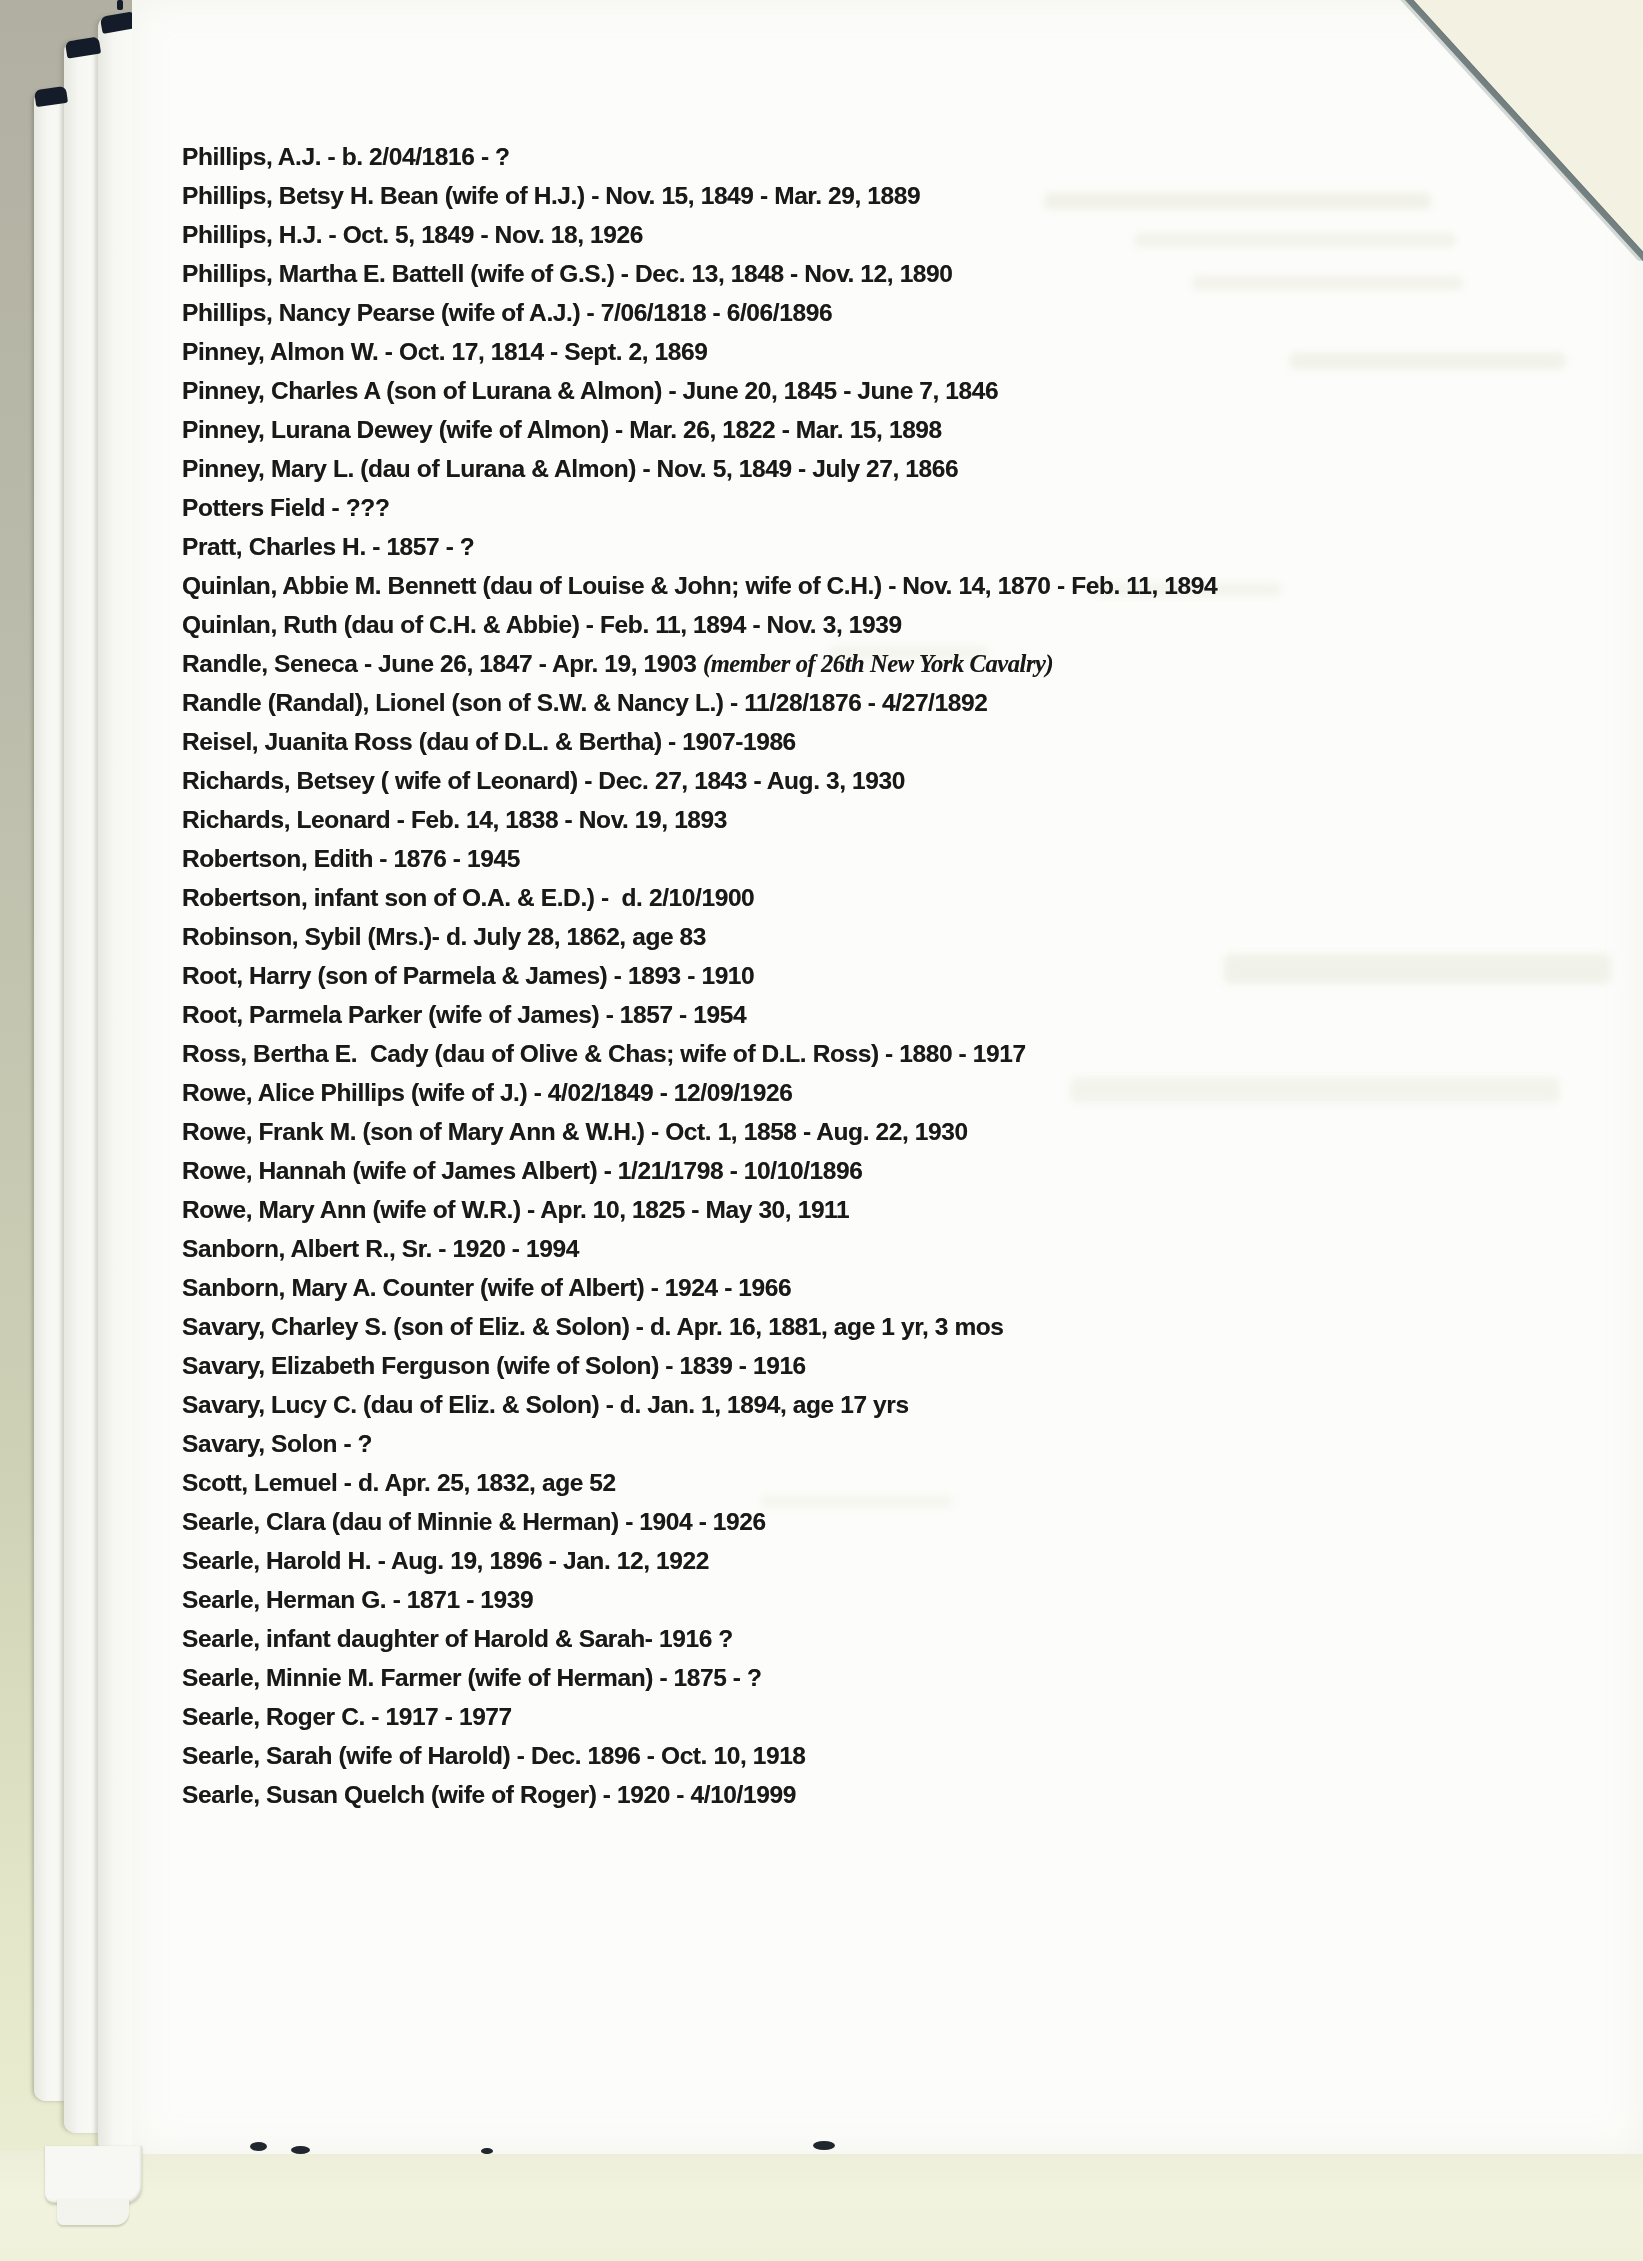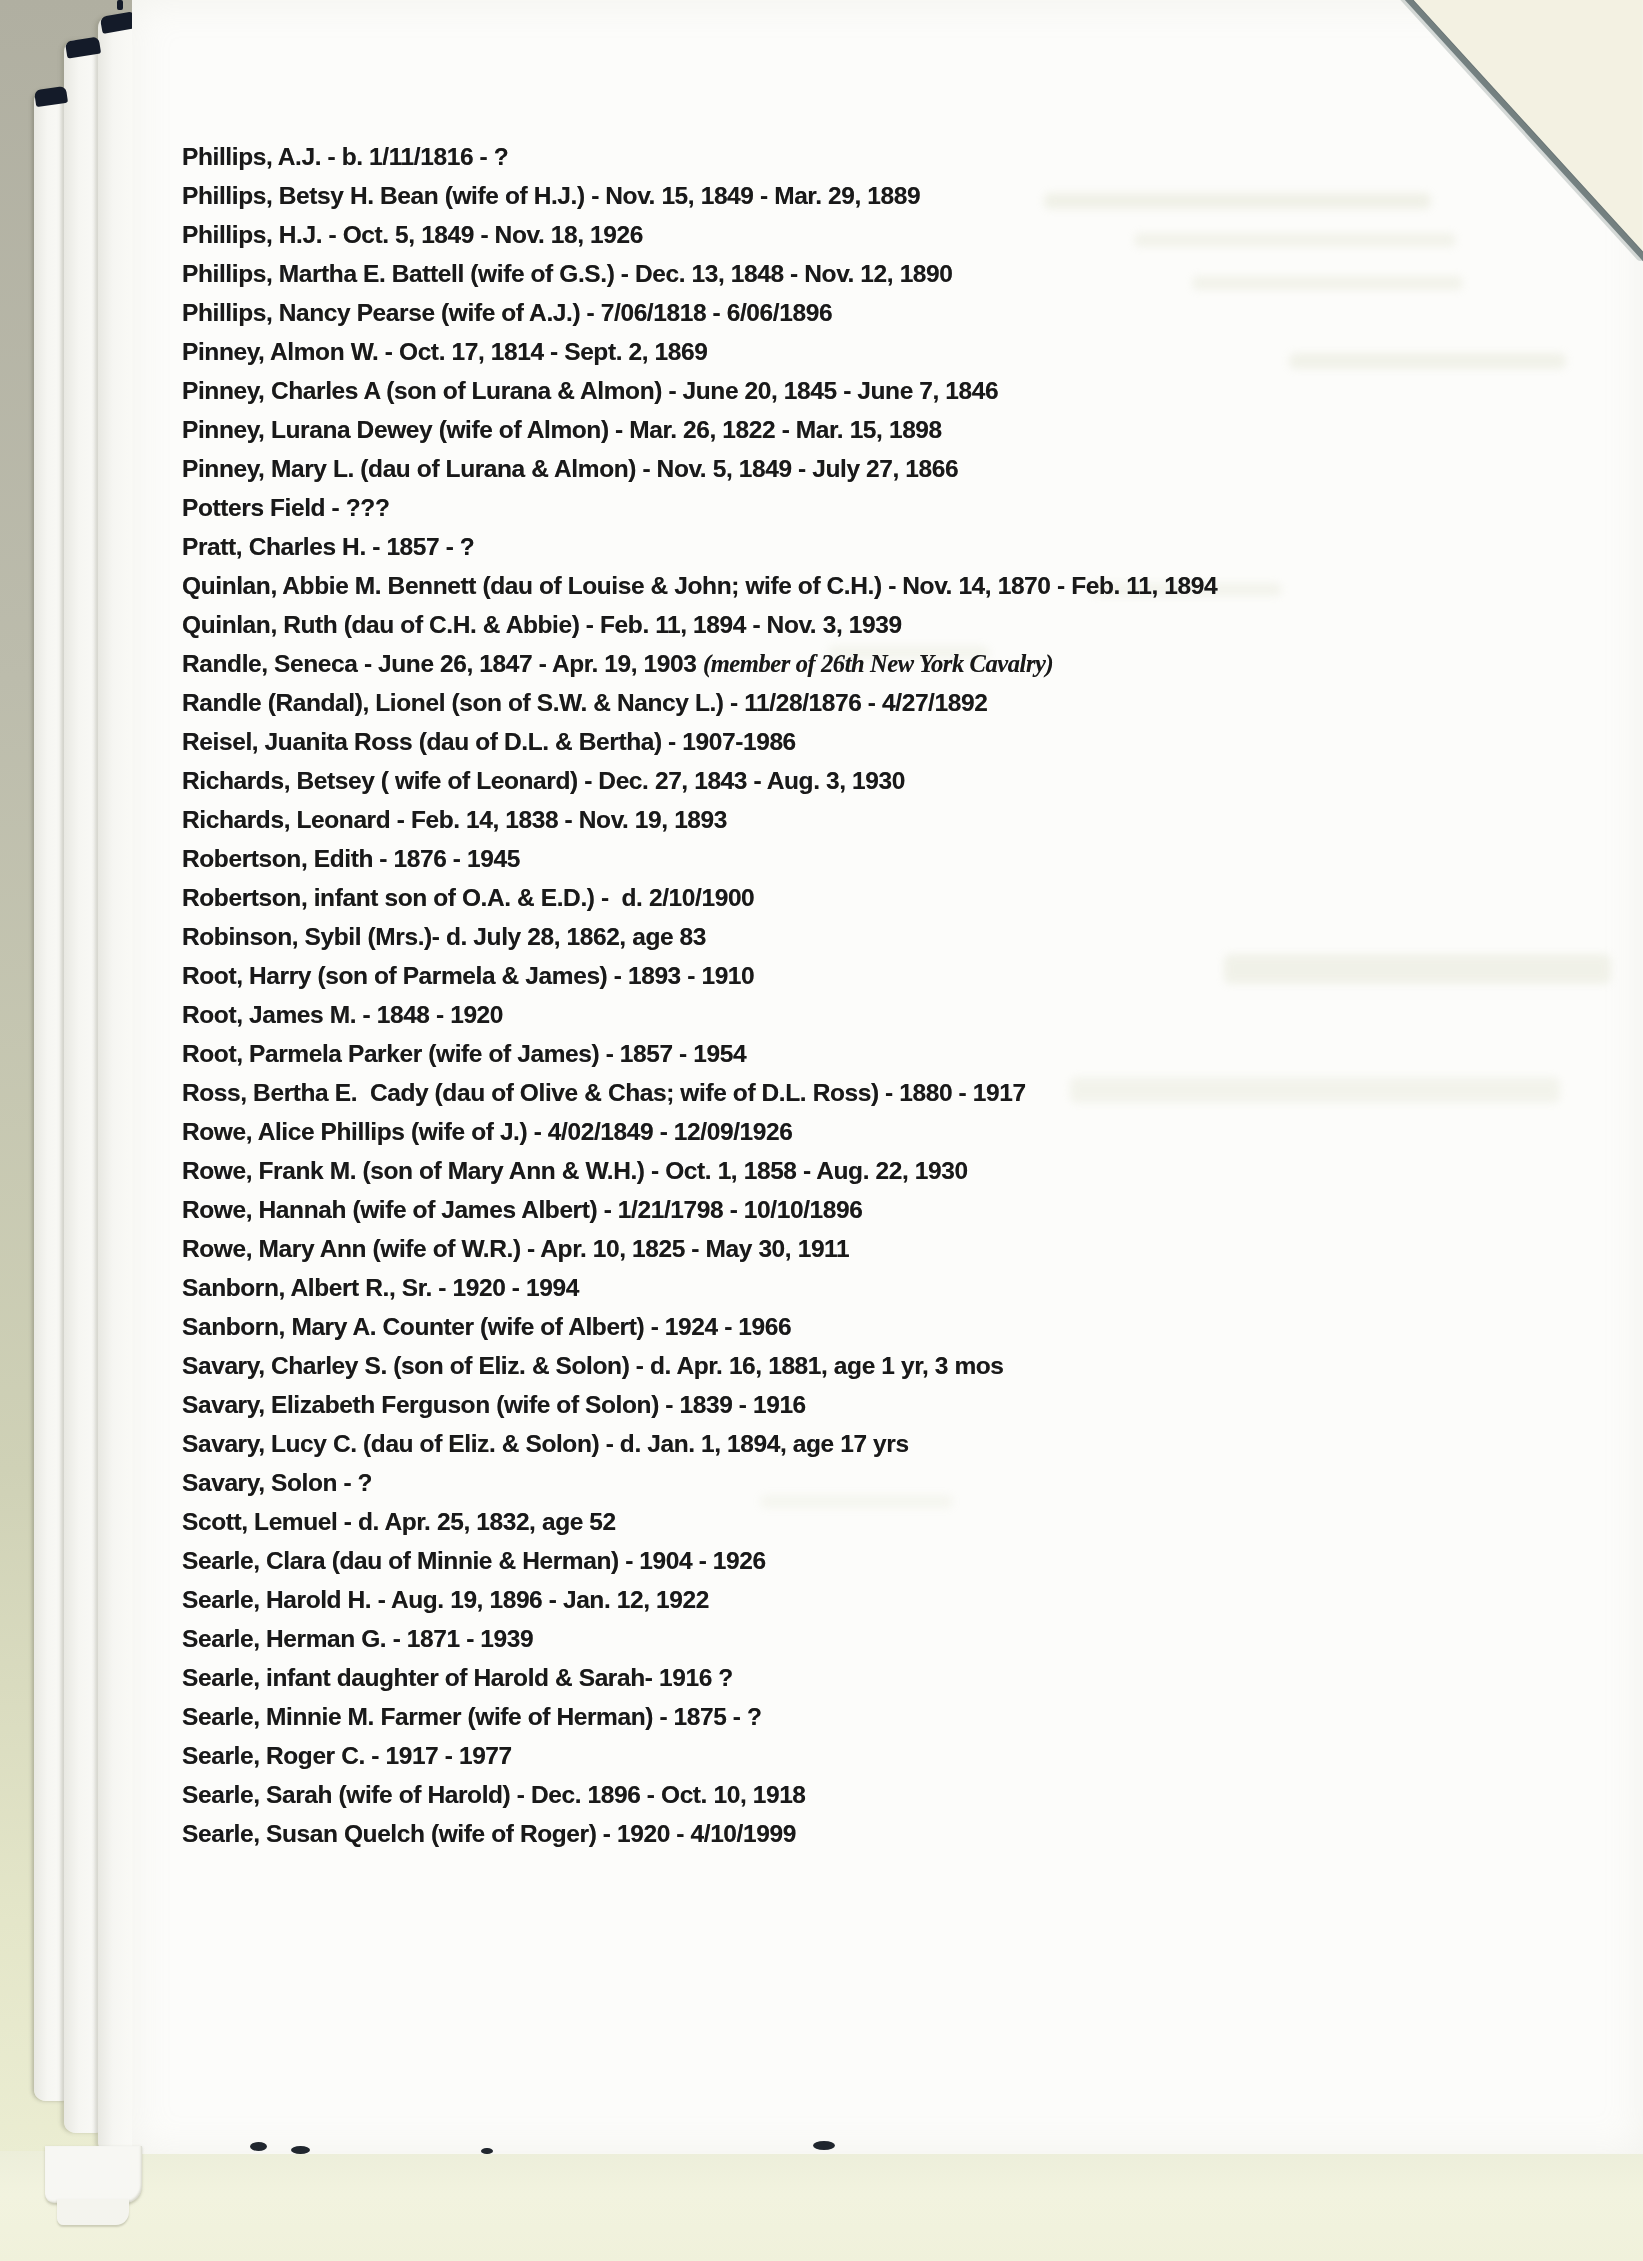--- a/index.html
+++ b/index.html
@@ -106,21 +106,21 @@
   <div class="smudge" style="left:1134px;top:233px;width:322px;height:14px;opacity:.18;"></div>
   <div class="smudge" style="left:1192px;top:276px;width:271px;height:14px;opacity:.18;"></div>
   <div class="smudge" style="left:1289px;top:353px;width:277px;height:15.5px;opacity:.2;"></div>
   <div class="smudge" style="left:1089px;top:583px;width:193px;height:13px;opacity:.16;"></div>
   <div class="smudge" style="left:828px;top:646px;width:161px;height:13px;opacity:.15;"></div>
   <div class="smudge" style="left:1224px;top:954px;width:387px;height:30px;opacity:.2;"></div>
   <div class="smudge" style="left:1070px;top:1077px;width:490px;height:26px;opacity:.16;"></div>
   <div class="smudge" style="left:760px;top:1495px;width:193px;height:13px;opacity:.12;"></div>
 
   <div class="records">
-      <div class="record-line"><span>Phillips, A.J. - b. 1/11/1816 - ?</span></div>
+      <div class="record-line"><span>Phillips, A.J. - b. 2/04/1816 - ?</span></div>
       <div class="record-line"><span>Phillips, Betsy H. Bean (wife of H.J.) - Nov. 15, 1849 - Mar. 29, 1889</span></div>
       <div class="record-line"><span>Phillips, H.J. - Oct. 5, 1849 - Nov. 18, 1926</span></div>
       <div class="record-line"><span>Phillips, Martha E. Battell (wife of G.S.) - Dec. 13, 1848 - Nov. 12, 1890</span></div>
       <div class="record-line"><span>Phillips, Nancy Pearse (wife of A.J.) - 7/06/1818 - 6/06/1896</span></div>
       <div class="record-line"><span>Pinney, Almon W. - Oct. 17, 1814 - Sept. 2, 1869</span></div>
       <div class="record-line"><span>Pinney, Charles A (son of Lurana &amp; Almon) - June 20, 1845 - June 7, 1846</span></div>
       <div class="record-line"><span>Pinney, Lurana Dewey (wife of Almon) - Mar. 26, 1822 - Mar. 15, 1898</span></div>
       <div class="record-line"><span>Pinney, Mary L. (dau of Lurana &amp; Almon) - Nov. 5, 1849 - July 27, 1866</span></div>
       <div class="record-line"><span>Potters Field - ???</span></div>
       <div class="record-line"><span>Pratt, Charles H. - 1857 - ?</span></div>
@@ -128,21 +128,20 @@
       <div class="record-line"><span>Quinlan, Ruth (dau of C.H. &amp; Abbie) - Feb. 11, 1894 - Nov. 3, 1939</span></div>
       <div class="record-line"><span>Randle, Seneca - June 26, 1847 - Apr. 19, 1903 </span><i>(member of 26th New York Cavalry)</i></div>
       <div class="record-line"><span>Randle (Randal), Lionel (son of S.W. &amp; Nancy L.) - 11/28/1876 - 4/27/1892</span></div>
       <div class="record-line"><span>Reisel, Juanita Ross (dau of D.L. &amp; Bertha) - 1907-1986</span></div>
       <div class="record-line"><span>Richards, Betsey ( wife of Leonard) - Dec. 27, 1843 - Aug. 3, 1930</span></div>
       <div class="record-line"><span>Richards, Leonard - Feb. 14, 1838 - Nov. 19, 1893</span></div>
       <div class="record-line"><span>Robertson, Edith - 1876 - 1945</span></div>
       <div class="record-line"><span>Robertson, infant son of O.A. &amp; E.D.) -  d. 2/10/1900</span></div>
       <div class="record-line"><span>Robinson, Sybil (Mrs.)- d. July 28, 1862, age 83</span></div>
       <div class="record-line"><span>Root, Harry (son of Parmela &amp; James) - 1893 - 1910</span></div>
-      <div class="record-line"><span>Root, James M. - 1848 - 1920</span></div>
       <div class="record-line"><span>Root, Parmela Parker (wife of James) - 1857 - 1954</span></div>
       <div class="record-line"><span>Ross, Bertha E.  Cady (dau of Olive &amp; Chas; wife of D.L. Ross) - 1880 - 1917</span></div>
       <div class="record-line"><span>Rowe, Alice Phillips (wife of J.) - 4/02/1849 - 12/09/1926</span></div>
       <div class="record-line"><span>Rowe, Frank M. (son of Mary Ann &amp; W.H.) - Oct. 1, 1858 - Aug. 22, 1930</span></div>
       <div class="record-line"><span>Rowe, Hannah (wife of James Albert) - 1/21/1798 - 10/10/1896</span></div>
       <div class="record-line"><span>Rowe, Mary Ann (wife of W.R.) - Apr. 10, 1825 - May 30, 1911</span></div>
       <div class="record-line"><span>Sanborn, Albert R., Sr. - 1920 - 1994</span></div>
       <div class="record-line"><span>Sanborn, Mary A. Counter (wife of Albert) - 1924 - 1966</span></div>
       <div class="record-line"><span>Savary, Charley S. (son of Eliz. &amp; Solon) - d. Apr. 16, 1881, age 1 yr, 3 mos</span></div>
       <div class="record-line"><span>Savary, Elizabeth Ferguson (wife of Solon) - 1839 - 1916</span></div>

